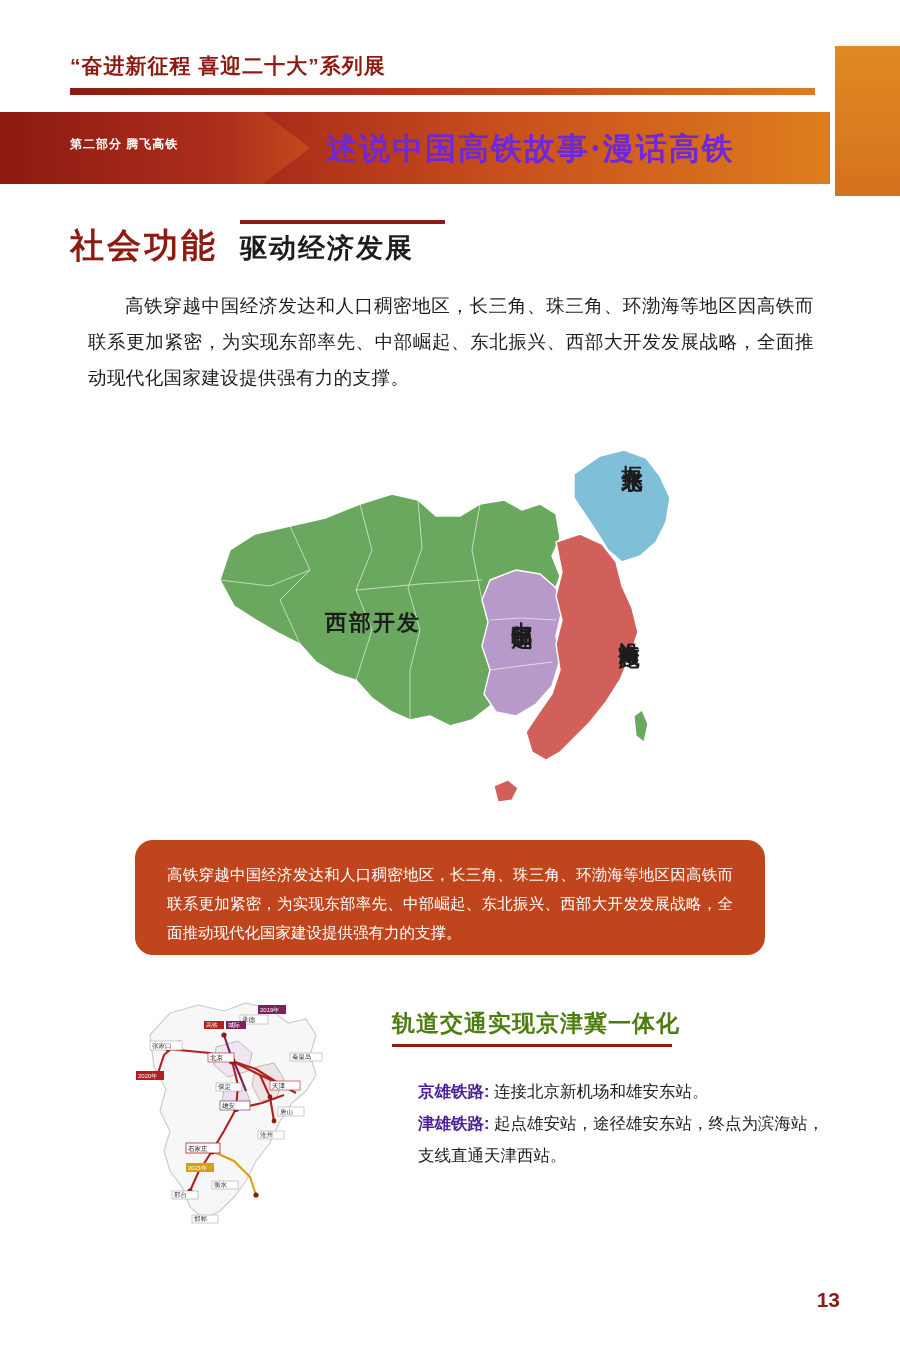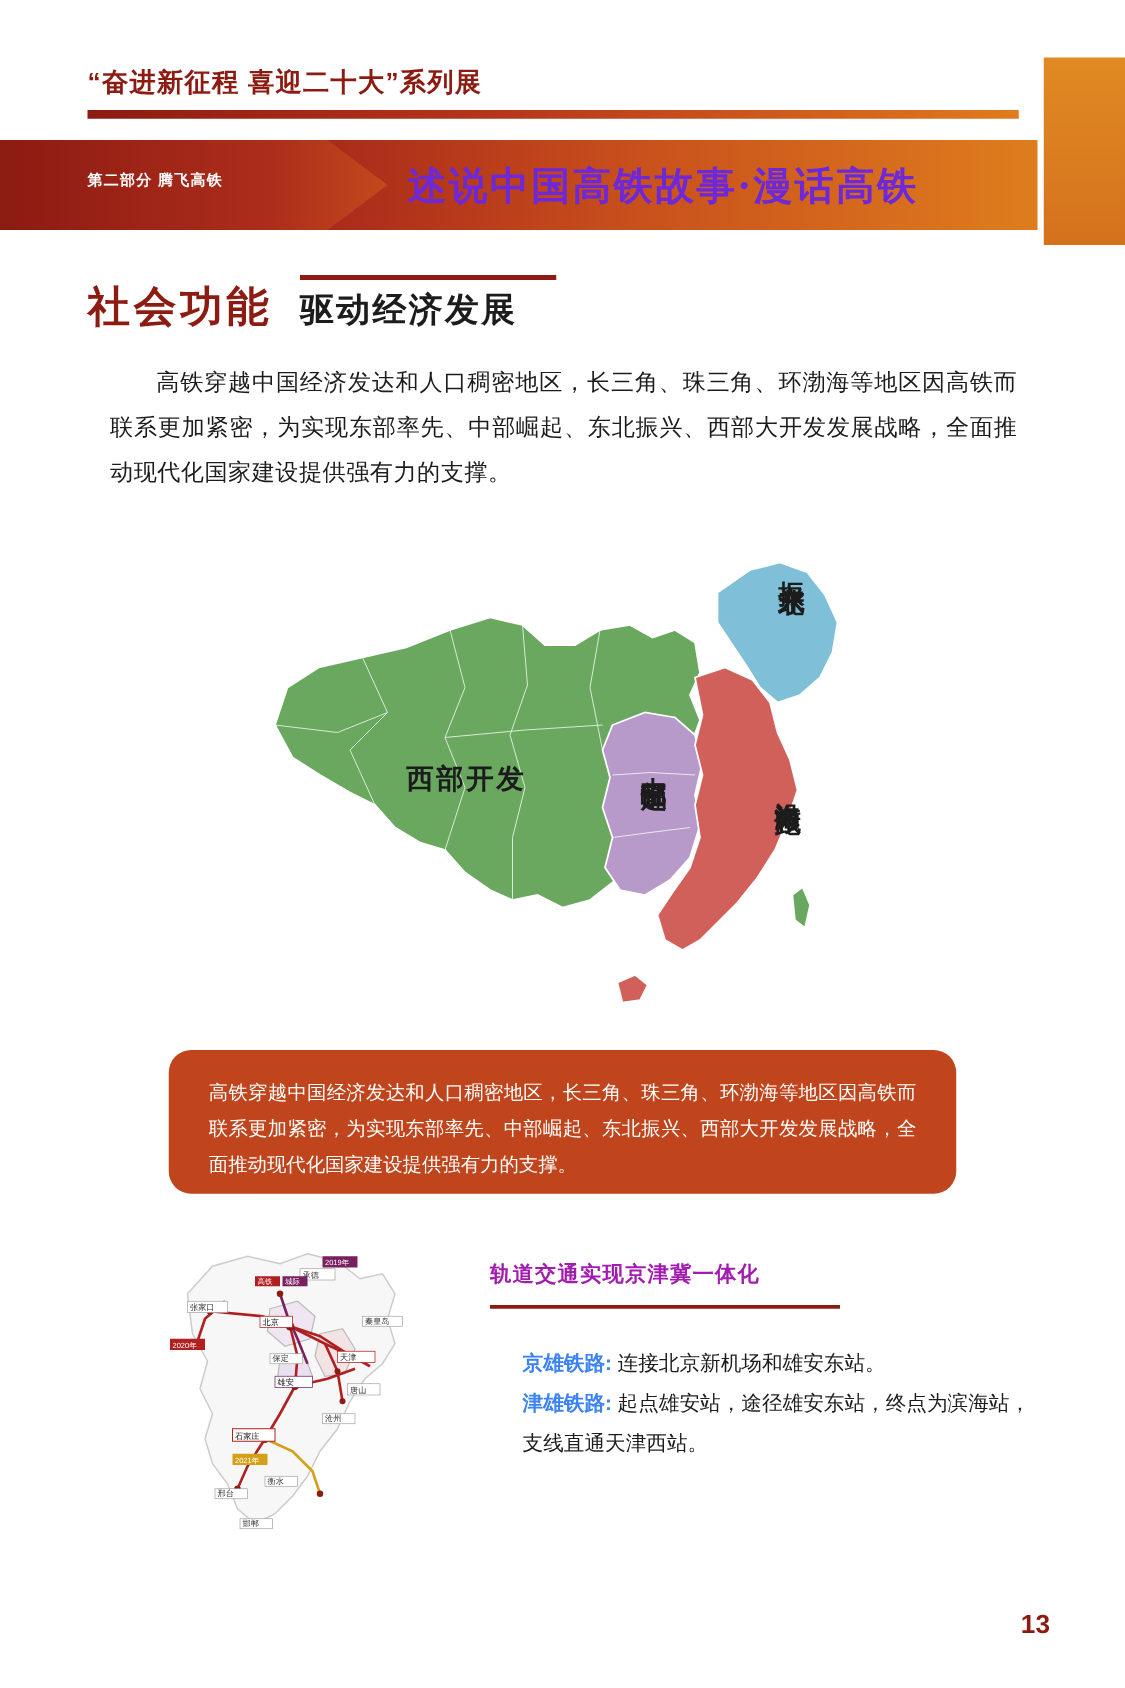--- a/index.html
+++ b/index.html
@@ -180,23 +180,23 @@
     position: absolute;
     left: 120px;
     top: 975px;
     width: 250px;
     height: 270px;
   }
   .jjj-title {
     position: absolute;
     left: 392px;
     top: 1008px;
-    font-size: 17px;
-    font-weight: bold;
-    color: #a21caf;
+    font-size: 23px;
+    font-weight: bold;
+    color: #4d7c0f;
     letter-spacing: 1px;
   }
   .jjj-title-rule {
     position: absolute;
     left: 392px;
     top: 1044px;
     width: 280px;
     height: 3px;
     background: #8c1b12;
   }
@@ -204,21 +204,21 @@
     position: absolute;
     left: 418px;
     top: 1075px;
     width: 420px;
     font-size: 16.5px;
     line-height: 32px;
     color: #1c1c1c;
   }
   .jjj-body .line { display: block; }
   .jjj-body .rail-name {
-    color: #3b82f6;
+    color: #4c1d95;
     font-weight: bold;
   }
   .jjj-body .indent-line {
     display: block;
     padding-left: 0;
   }
 
   
   .page-num {
     position: absolute;

